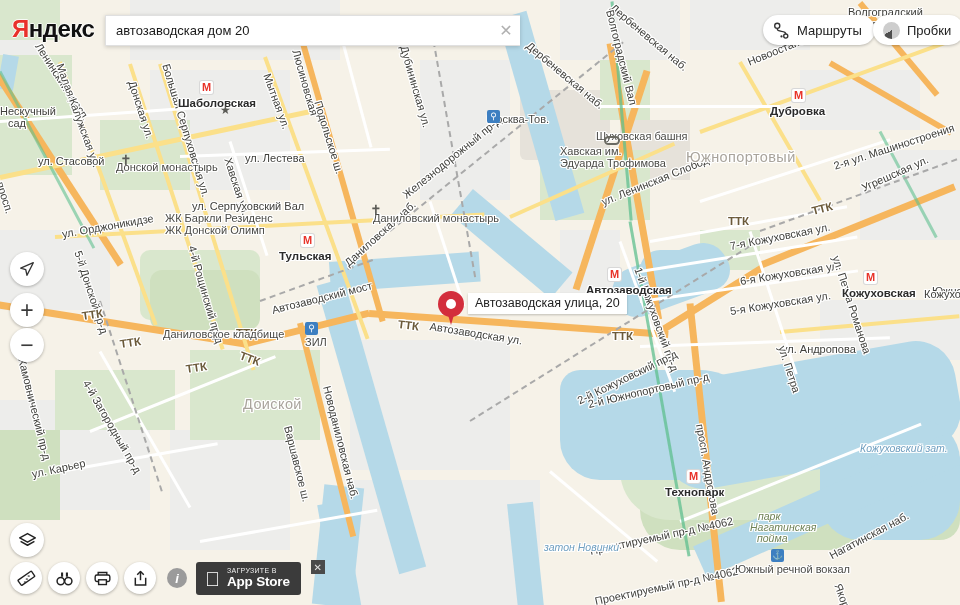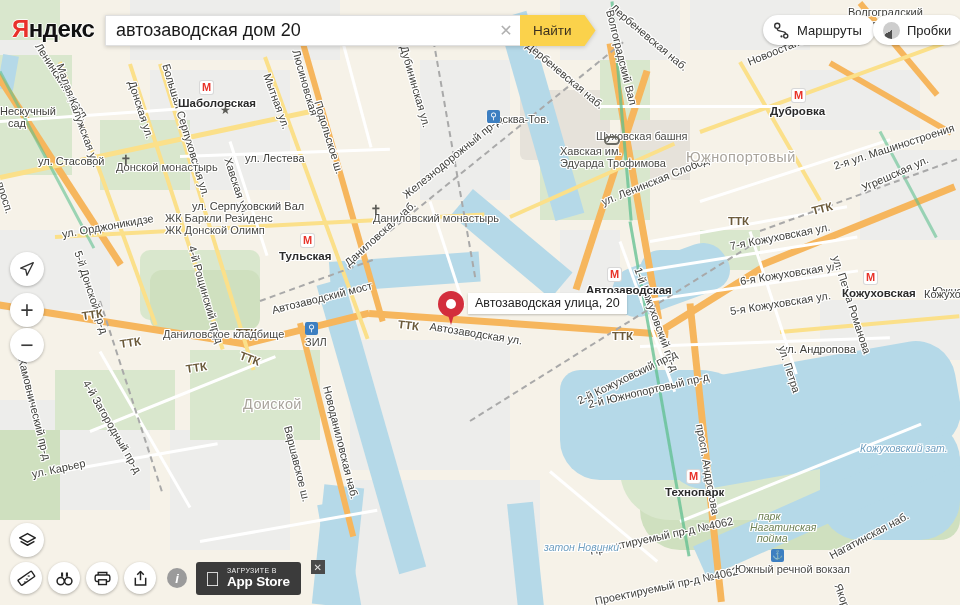--- a/index.html
+++ b/index.html
@@ -101,21 +101,21 @@
     display: flex; align-items: stretch; height: 31px;
     filter: drop-shadow(0 1px 2px rgba(0,0,0,.18));
   }
   #search-box {
     width: 415px; height: 31px; background: #fff;
     display: flex; align-items: center;
     border: 1px solid #e0e0e0; border-right: none;
   }
   #search-input {
     flex: 1; border: none; outline: none; height: 27px;
-    font-size: 18px; color: #1a1a1a; padding: 0 8px 0 10px;
+    font-size: 13px; color: #1a1a1a; padding: 0 8px 0 10px;
     font-family: "Liberation Sans", sans-serif; background: transparent;
   }
   #clear-btn {
     width: 28px; height: 31px; display: flex; align-items: center;
     justify-content: center; cursor: pointer; color: #b0b0b0; font-size: 16px;
   }
   #find-btn {
     position: relative; height: 31px; padding: 0 14px 0 13px;
     background: #fbd24b; color: #3a3020; font-size: 13.5px;
     display: flex; align-items: center; justify-content: center;
@@ -425,21 +425,20 @@
     </div>
   </div>
 
   <div id="logo"><span class="ya">Я</span><span>ндекс</span></div>
 
   <div id="search-wrap">
     <div id="search-box">
       <input id="search-input" type="text" value="автозаводская дом 20" placeholder="Поиск мест, адресов, организаций" style="">
       <div id="clear-btn">✕</div>
     </div>
-    <button id="find-btn">Найти</button>
   </div>
 
   <div class="pill" id="pill-routes">
     <svg width="17" height="17" viewBox="0 0 20 20">
       <circle cx="5" cy="4.5" r="3" fill="none" stroke="#333" stroke-width="1.6"></circle>
       <path d="M5 8 C 5 13, 15 9, 15 14" fill="none" stroke="#333" stroke-width="1.6"></path>
       <circle cx="15" cy="16.5" r="2.4" fill="none" stroke="#333" stroke-width="1.6"></circle>
       <circle cx="10" cy="17" r="1.3" fill="#333"></circle>
     </svg>
     <span>Маршруты</span>

